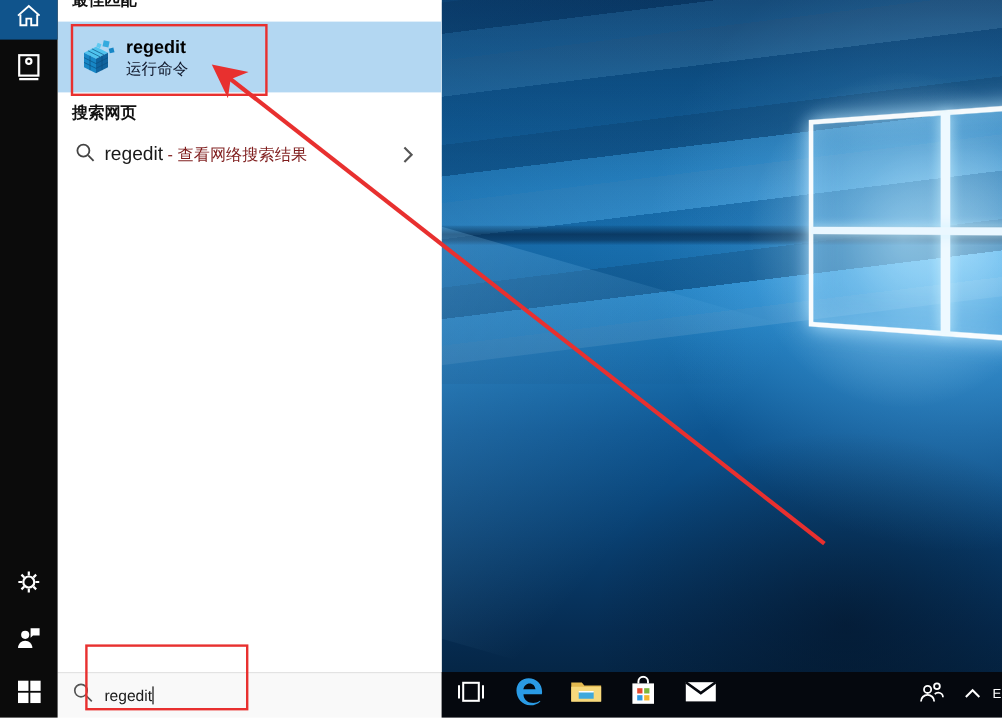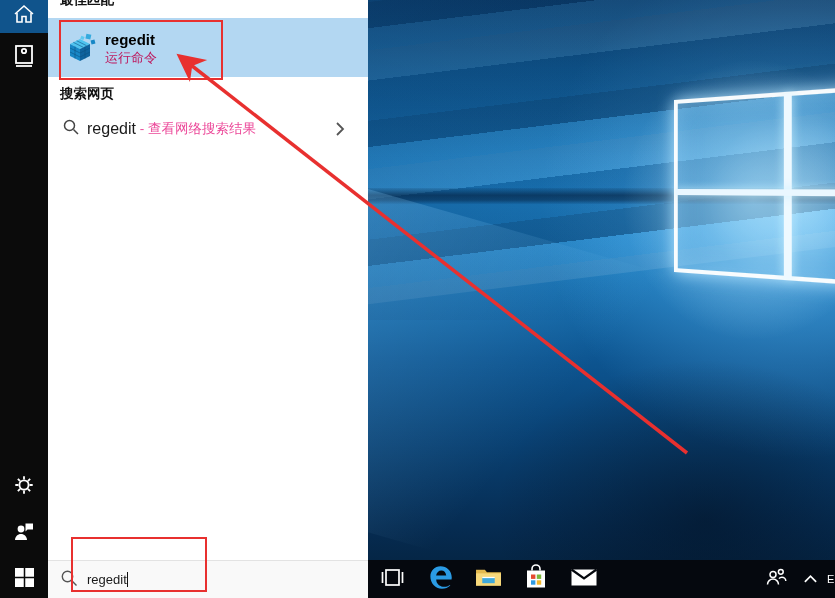--- a/index.html
+++ b/index.html
@@ -20,28 +20,28 @@
   
   .panel { position:absolute; left:48px; top:0; width:320px; height:560px;
     background:#ffffff; z-index:20; overflow:hidden; }
   .best-header { position:absolute; left:12px; top:-9px; font-size:13.5px;
     font-weight:bold; color:#111; }
   .result-item { position:absolute; left:0; top:18px; width:320px; height:59px;
     background:#b3d7f2; display:flex; align-items:center; }
   .result-icon { margin-left:16px; width:32px; height:32px; flex:0 0 32px; }
   .result-text { margin-left:9px; display:flex; flex-direction:column; }
   .result-title { font-size:15px; font-weight:bold; color:#000; line-height:19px; }
-  .result-sub { font-size:13px; color:#be185d; line-height:17px;text-align:center; }
+  .result-sub { font-size:13px; color:#0f172a; line-height:17px;text-align:center; }
   .web-header { position:absolute; left:12px; top:85px; font-size:13.5px;
     font-weight:bold; color:#111;text-align:center; }
   .web-row { position:absolute; left:0; top:113px; width:320px; height:32px;
     display:flex; align-items:center; }
   .web-glass { margin-left:14px; flex:0 0 18px; }
   .web-query { margin-left:7px; font-size:16px; color:#1a1a1a; }
-  .web-suffix { font-size:13.5px; color:#ec4899; white-space:pre; }
+  .web-suffix { font-size:13.5px; color:#7f1d1d; white-space:pre; }
   .web-chevron { position:absolute; right:22px; top:8px; }
 
   
   .searchbar { position:absolute; left:48px; top:560px; width:320px; height:38px;
     background:#f9f9f9; border-top:1px solid #e3e3e3; z-index:20;
     display:flex; align-items:center; }
   .searchbar .glass { margin-left:12px; flex:0 0 18px; }
   .search-value { margin-left:9px; font-size:13px; color:#1a1a1a; }
   .caret { display:inline-block; width:1px; height:15px; background:#111;
     vertical-align:-3px; }

